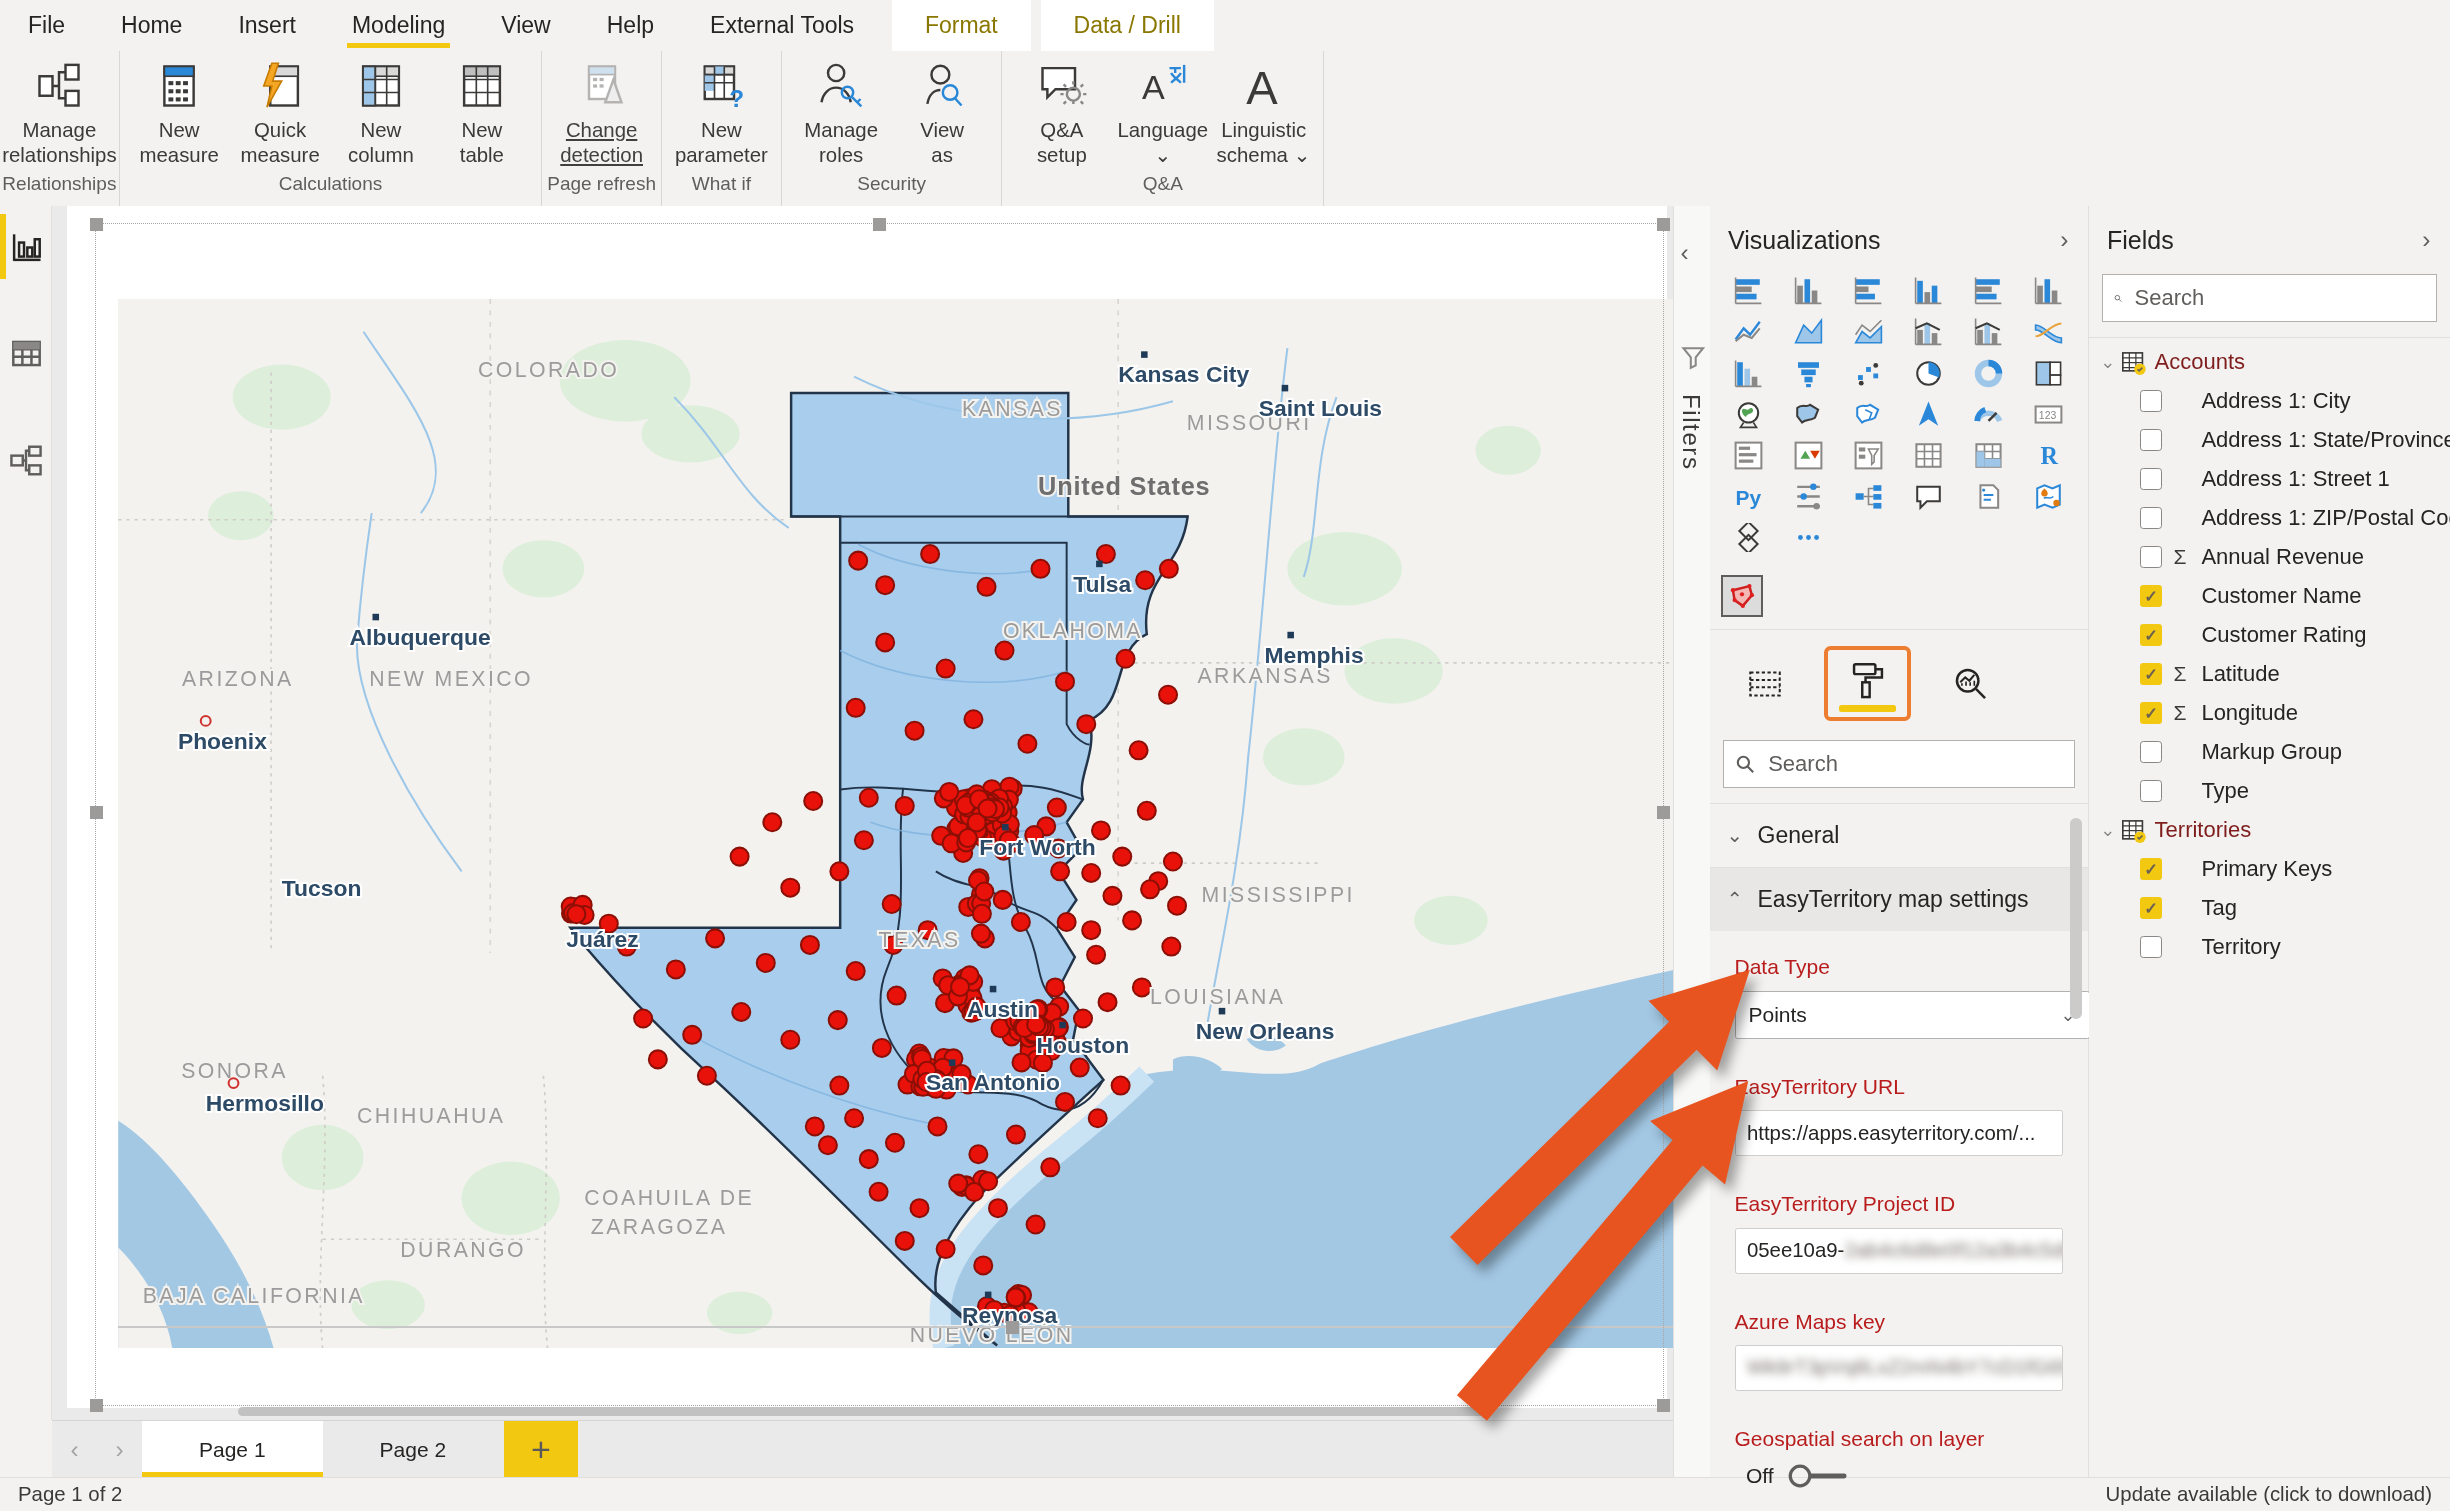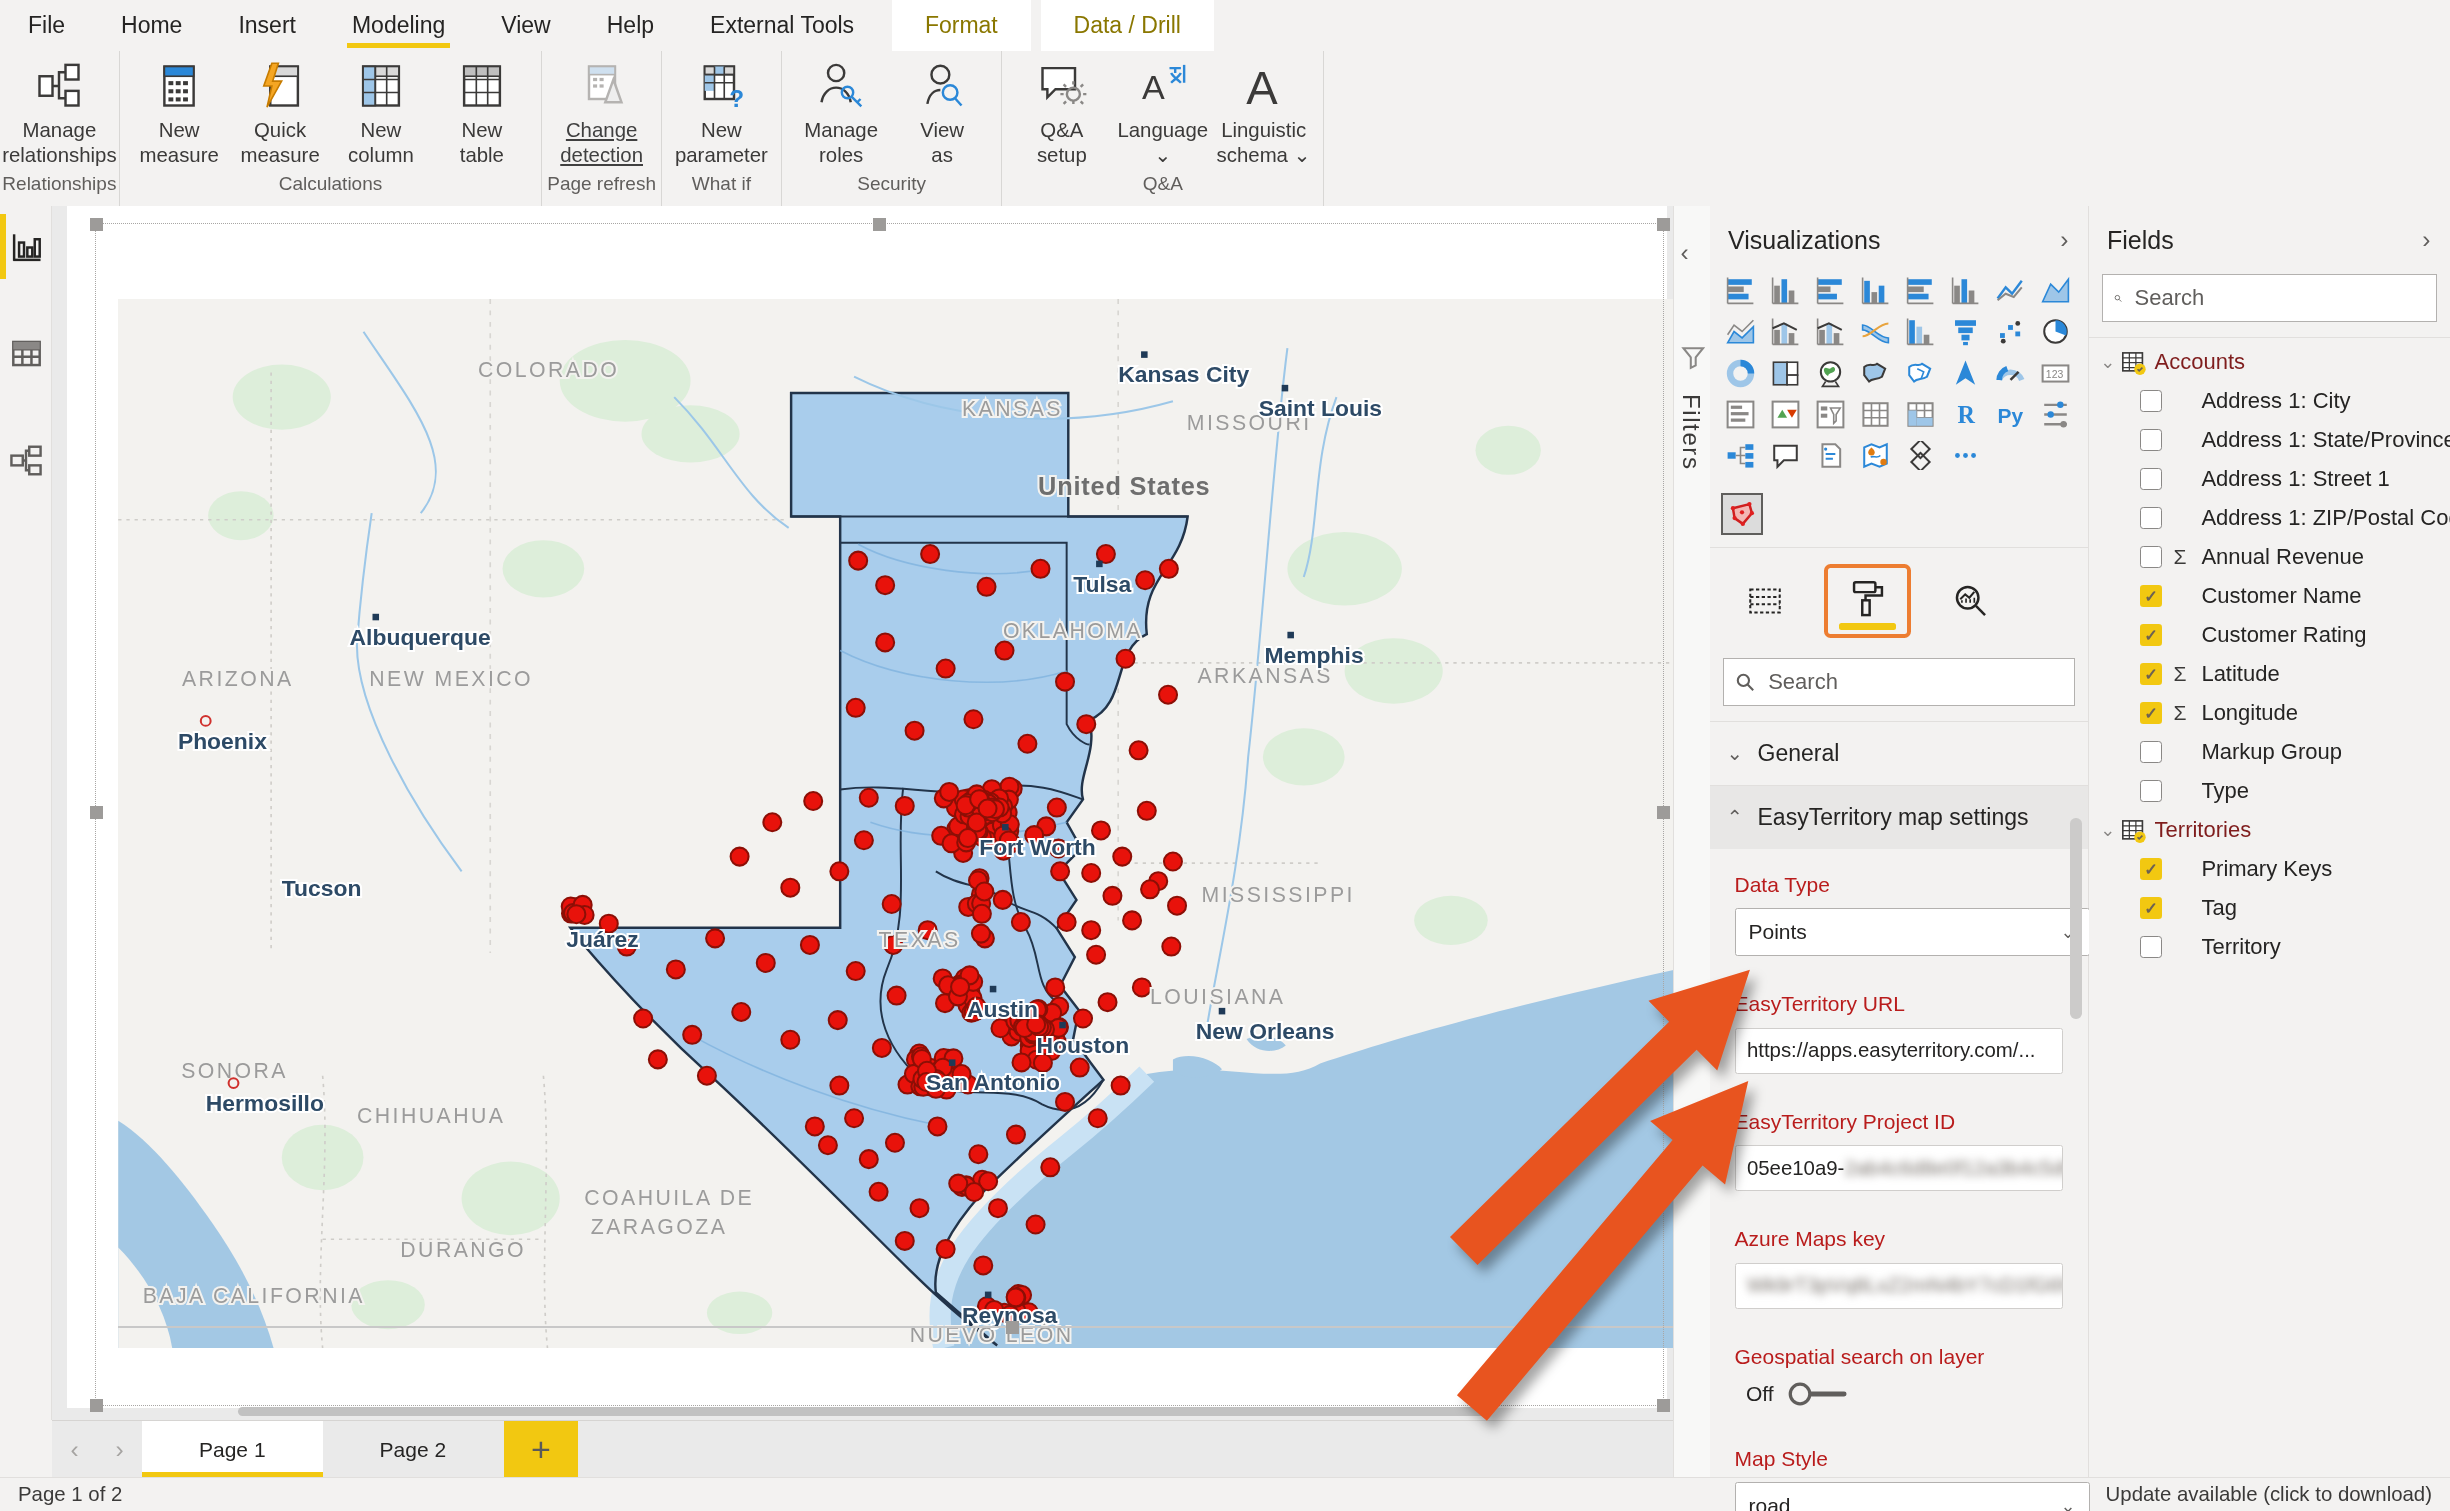--- a/index.html
+++ b/index.html
@@ -54,21 +54,21 @@
   #filterstrip .chev{position:absolute;left:6.5px;top:33px;font-size:24.5px;color:#605e5c;cursor:pointer;}
   #funnel{position:absolute;left:6.5px;top:139px;}
   #fltxt{position:absolute;left:3.3px;top:188px;writing-mode:vertical-rl;font-size:24px;color:#3b3a39;letter-spacing:1.6px;}
   
   .panel{position:absolute;top:206px;height:1271px;background:#f3f2f1;box-sizing:border-box;}
   #vizpanel{left:1710px;width:379px;border-right:0.8px solid #e1dfdd;}
   #fieldpanel{left:2089px;width:361px;}
   .phead{display:flex;justify-content:space-between;align-items:center;padding:19.6px 19.6px 8.2px 18px;}
   .phead .pt{font-size:25px;font-weight:400;color:#252423;}
   .phead .pc{font-size:24.5px;color:#605e5c;cursor:pointer;}
-  #vizgrid{display:grid;grid-template-columns:repeat(8,1fr);gap:8.2px 3.3px;padding:11.4px 11.4px 8.2px 9.8px;}
+  #vizgrid{display:grid;grid-template-columns:repeat(6,1fr);gap:8.2px 3.3px;padding:11.4px 11.4px 8.2px 9.8px;}
   .vzi{width:33px;height:33px;margin:0 auto;cursor:pointer;display:flex;align-items:center;justify-content:center;}
   #selviz{margin:13px 0 0 11.4px;width:38px;height:38px;border:2.5px solid #5f5e5c;background:#dcdcdc;display:flex;align-items:center;justify-content:center;cursor:pointer;}
   #fmt-tabs{display:flex;align-items:center;gap:38px;padding:16.4px 0 8.2px 33px;border-top:0.8px solid #e1dfdd;margin-top:11.4px;}
   .fmttab{position:relative;width:43px;height:47px;display:flex;align-items:center;justify-content:center;cursor:pointer;}
   #roller-wrap{position:relative;padding:8.2px 18px 11.4px 18px;border:4.1px solid #ed7d31;border-radius:6.5px;}
   #roller-wrap .yline{position:absolute;left:11.4px;right:11.4px;bottom:4.9px;height:6.5px;background:#f2c811;border-radius:2.5px;}
   .psearch{margin:11.4px 13px 14.7px 13px;height:46px;background:#fff;border:0.8px solid #b3b1af;display:flex;align-items:center;padding:0 11.4px;gap:9.8px;}
   .psearch input{border:none;outline:none;flex:1;font-size:22px;color:#252423;background:transparent;}
   .psearch input::placeholder{color:#605e5c;}
   .fsec{border-top:0.8px solid #e1dfdd;display:flex;align-items:center;gap:14.7px;padding:18px 0 18px 16.4px;font-size:23px;color:#252423;cursor:pointer;}

